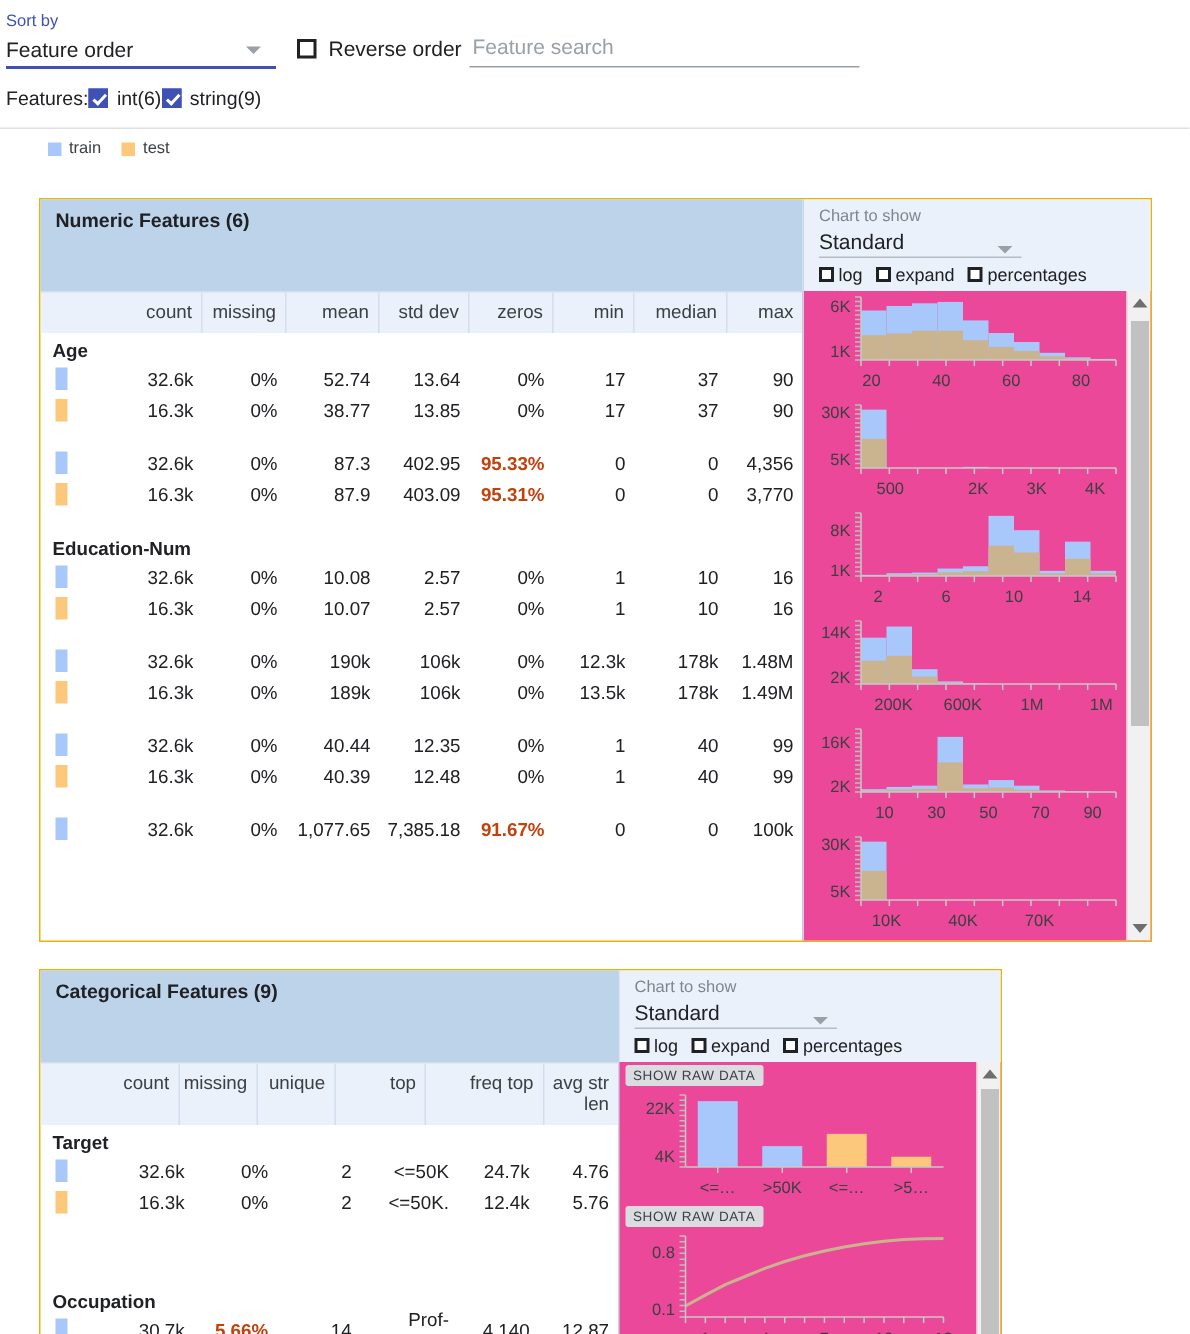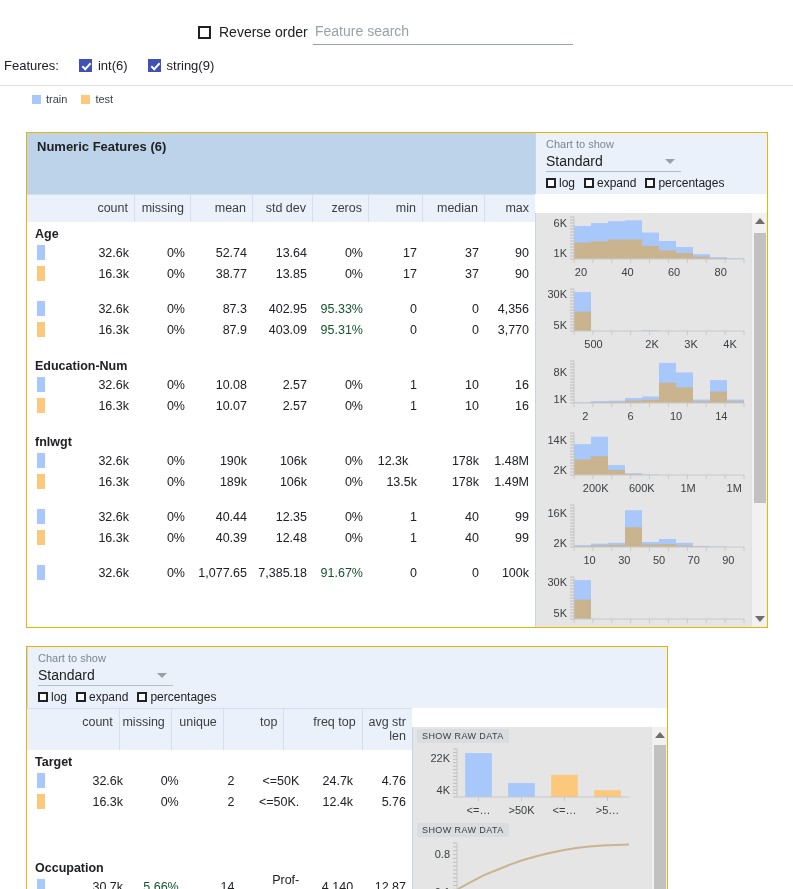--- a/index.html
+++ b/index.html
@@ -62,21 +62,21 @@
     border-bottom: 1px solid #9aa0a6; padding-bottom: 4px;
   }
   .search-block input {
     border: none; outline: none; width: 100%;
     font-family: "Liberation Sans", sans-serif; font-size: 14px;
     color: #202124; background: transparent;
   }
   .search-block input::placeholder { color: #9aa0a6; }
   .features-row {
     position: absolute; left: 4px; top: 58px;
-    display: flex; align-items: center; gap: 20px;
+    display: flex; align-items: center; gap: 0;
     font-size: 13px;
   }
   .feat-chk { display: flex; align-items: center; gap: 6px; }
 
   
   #legend {
     height: 22px; display: flex; align-items: center;
     gap: 6px; padding-left: 32px; margin-top: 2px;
   }
   .legend-item { display: flex; align-items: center; gap: 5px; margin-right: 8px; }
@@ -101,21 +101,21 @@
   .panel-title {
     font-weight: bold; font-size: 13px; color: #202124;
     padding: 5px 0 5px 10px; line-height: 18px;
   }
   .chart-ctl {
     background: #eaf1fa; border-left: 1px solid #c6d6e8;
     flex: 1 1 auto; padding: 5px 8px 4px 10px;
   }
   .chart-ctl-label { color: #7d8690; font-size: 11px; line-height: 13px; }
   .chart-sel-row {
-    display: flex; align-items: center; justify-content: flex-start;
+    display: flex; align-items: flex-end; justify-content: flex-start;
     border-bottom: 1px solid #b5bcc4; padding: 1px 0 2px 0;
     width: 135px; margin-top: 1px;
   }
   .chart-sel-value { font-size: 14px; color: #202124; flex: 1 1 auto; }
   .chart-chk-row {
     display: flex; align-items: center; gap: 3px;
     margin-top: 4px; font-size: 12px;
   }
   .mini-chk {
     width: 10px; height: 10px; border: 2px solid #202124;
@@ -132,37 +132,37 @@
   .cols .c {
     text-align: right; padding: 6px 6px 7px 0;
     border-right: 1px solid #d3dfee;
   }
   .cols .c:last-child { border-right: none; }
 
   .body-split { display: flex; flex: 1 1 auto; min-height: 0; }
   .table-side { flex: 0 0 auto; overflow: hidden; position: relative; }
   .charts-side {
     flex: 1 1 auto; border-left: 1px solid #c6d6e8;
-    position: relative; overflow: hidden; background: #e5e5e5; margin-top: 19px;
+    position: relative; overflow: hidden; background: #ec4899;
   }
 
   
   .feat-name {
     font-weight: bold; font-size: 12.5px;
     padding: 5px 0 1px 8px; color: #202124;
   }
   .stat-row { display: flex; align-items: center; height: 21px; }
   .stat-row .swatch-cell {
     width: 28px; display: flex; justify-content: center; flex: 0 0 auto;
   }
   .row-sw { width: 8px; height: 15px; display: inline-block; }
   .stat-row .c {
     text-align: right; padding-right: 6px; font-size: 12.5px;
   }
-  .c.alert { color: #14532d; font-weight: normal; }
+  .c.alert { color: #c2410c; font-weight: bold; }
 
   
   .hist-scroll { position: absolute; inset: 0; right: 16px; }
   .hist-block { position: relative; }
   .hist-svg { display: block; }
 
   
   .vscroll {
     position: absolute; right: 0; top: 0; bottom: 0; width: 16px;
     background: #f1f1f1; border-left: 1px solid #e2e2e2;
@@ -183,20 +183,27 @@
     font-size: 9px; letter-spacing: .4px; padding: 2px 5px;
     border-radius: 2px; font-weight: normal;
   }
   .axis-txt { font-size: 11px; fill: #3c4043; font-family: "Liberation Sans", sans-serif; }
 </style>
 </head>
 <body>
 
 <div id="top-controls">
 
+  <div class="sort-block">
+    <div class="sort-label">Sort by</div>
+    <div class="sort-select-row">
+      <span class="sort-value">Feature order</span>
+      <span class="tri-down"></span>
+    </div>
+  </div>
 
   <div class="reverse-block">
     <span class="chk-box"></span>
     <span class="reverse-label">Reverse order</span>
   </div>
 
   <div class="search-block">
     <input type="text" placeholder="Feature search" style="">
   </div>
 
@@ -335,31 +342,30 @@
             <div class="c" style="width: 80px;">16.3k</div>
             <div class="c" style="width: 56px;">0%</div>
             <div class="c" style="width: 62px;">10.07</div>
             <div class="c" style="width: 60px;">2.57</div>
             <div class="c" style="width: 56px;">0%</div>
             <div class="c" style="width: 54px;">1</div>
             <div class="c" style="width: 62px;">10</div>
             <div class="c" style="width: 50px;">16</div>
           </div>
           <div style="height: 14px;"></div>
-          <div class="feat-name">fnlwgt</div>
           <div class="stat-row">
             <div class="swatch-cell">
               <span class="row-sw" style="background: rgb(168, 199, 250);"></span>
             </div>
             <div class="c" style="width: 80px;">32.6k</div>
             <div class="c" style="width: 56px;">0%</div>
             <div class="c" style="width: 62px;">190k</div>
             <div class="c" style="width: 60px;">106k</div>
             <div class="c" style="width: 56px;">0%</div>
-            <div class="c" style="width: 54px; text-align: center;">12.3k</div>
+            <div class="c" style="width: 54px;">12.3k</div>
             <div class="c" style="width: 62px;">178k</div>
             <div class="c" style="width: 50px;">1.48M</div>
           </div>
           <div class="stat-row">
             <div class="swatch-cell">
               <span class="row-sw" style="background: rgb(251, 200, 124);"></span>
             </div>
             <div class="c" style="width: 80px;">16.3k</div>
             <div class="c" style="width: 56px;">0%</div>
             <div class="c" style="width: 62px;">189k</div>
@@ -710,20 +716,23 @@
         <span class="arrow up"></span>
         <span class="arrow dn"></span>
         <span class="thumb" style="top:20px;height:270px;"></span>
       </div>
     </div>
   </div>
 </div>
 
 <div class="panel" id="categorical-panel">
   <div class="panel-head">
+    <div class="panel-title-wrap" style="width:385px;">
+      <div class="panel-title">Categorical Features (9)</div>
+    </div>
     <div class="chart-ctl">
       <div class="chart-ctl-label">Chart to show</div>
       <div class="chart-sel-row">
         <span class="chart-sel-value">Standard</span>
         <span class="tri-down"></span>
       </div>
       <div class="chart-chk-row">
         <span class="mini-chk"></span>
         <span class="lbl">log</span>
         <span class="mini-chk"></span>

